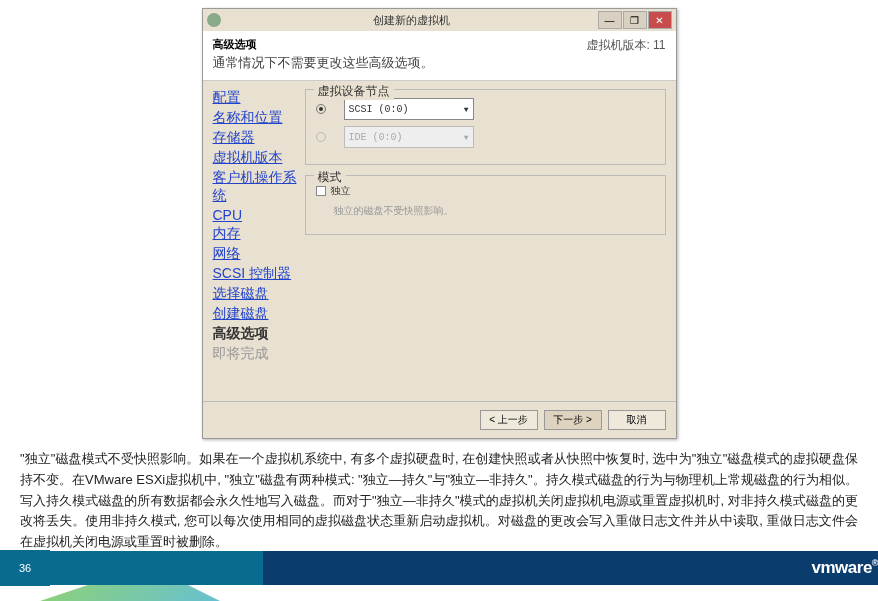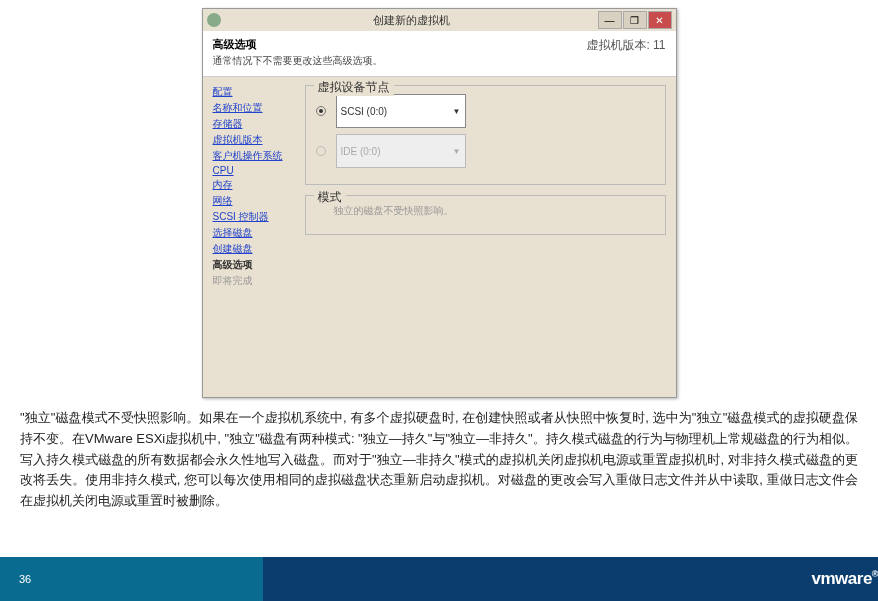--- a/index.html
+++ b/index.html
@@ -48,32 +48,32 @@
 
     .header-strip {
       background: #fff;
       border-bottom: 1px solid #ccc;
       padding: 6px 10px 8px;
       display: flex;
       align-items: flex-start;
     }
     .hdr-left { flex: 1; }
     .hdr-title { font-size: 11px; font-weight: bold; }
-    .hdr-sub { font-size: 10px; color: #444; margin-top: 2px; }
+    .hdr-sub { font-size: 13px; color: #444; margin-top: 2px; }
     .hdr-ver { font-size: 12px; color: #555; }
 
     .body-area {
       display: flex;
       background: #e8e0d0;
       min-height: 320px;
       padding: 8px 10px 6px;
     }
     .sidebar {
       width: 86px;
-      font-size: 10px;
+      font-size: 14px;
     }
     .sidebar .sb-item {
       color: #2244cc;
       text-decoration: underline;
       margin-bottom: 2px;
       cursor: pointer;
       display: block;
     }
     .sidebar .sb-item.active {
       color: #333;
@@ -117,21 +117,21 @@
       cursor: pointer;
     }
     .radio.sel::after {
       content: ""; width: 4px; height: 4px; background: #333; border-radius: 50%;
     }
     .radio.dis { border-color: #bbb; cursor: default; }
     .combo {
       width: 130px; height: 18px;
       border: 1px solid #888; background: #fff;
       display: inline-flex; align-items: center; justify-content: space-between;
-      padding: 16px 4px; font-size: 10px; margin-left: 4px;
+      padding: 10px 4px; font-size: 10px; margin-left: 12px; font-family: Liberation Mono, monospace;
     }
     .combo.dis { color: #aaa; border-color: #bbb; background: #eee; }
     .combo-arrow { font-size: 8px; }
     .chk {
       width: 10px; height: 10px;
       border: 1px solid #888; background: #fff;
       margin-right: 5px; cursor: pointer;
     }
     .indent { margin-left: 18px; margin-bottom: 6px; }
     .faded-txt { color: #999; }
@@ -157,22 +157,22 @@
     .paragraph {
       padding: 10px 20px 0;
       font-size: 13px;
       line-height: 1.6;
       text-align: justify;
       color: #222;
     }
 
     .bottom-bar {
       position: absolute;
-      left: 0; right: 0; bottom: 0;
-      height: 44px;
+      left: 0; right: 0; bottom: 16px;
+      height: 34px;
       background: linear-gradient(to right, #0a6b90 0%, #0a6b90 30%, #0a3c6e 30%, #0a3c6e 100%);
       display: flex;
       align-items: center;
       justify-content: space-between;
       color: #fff;
     }
     .page-num {
       width: 50px; height: 36px;
       background: #0a6b90;
       display: flex;
@@ -259,25 +259,34 @@
               <span class="radio dis"></span>
               <span class="combo dis">
                 <span>IDE (0:0)</span>
                 <span class="combo-arrow">▼</span>
               </span>
             </div>
           </div>
 
           <div class="grp">
             <div class="grp-title">模式</div>
+            <div class="row">
+              <span class="chk"></span>
+              <span>独立</span>
+            </div>
             <div class="indent faded-txt">独立的磁盘不受快照影响。</div>
           </div>
         </div>
       </div>
 
+      <div class="footer-bar">
+        <button class="btn">&lt; 上一步</button>
+        <button class="btn primary">下一步 &gt;</button>
+        <button class="btn">取消</button>
+      </div>
 
     </div>
   </div>
 
   <div class="paragraph">"独立"磁盘模式不受快照影响。如果在一个虚拟机系统中, 有多个虚拟硬盘时, 在创建快照或者从快照中恢复时, 选中为"独立"磁盘模式的虚拟硬盘保持不变。在VMware ESXi虚拟机中, "独立"磁盘有两种模式: "独立—持久"与"独立—非持久"。持久模式磁盘的行为与物理机上常规磁盘的行为相似。写入持久模式磁盘的所有数据都会永久性地写入磁盘。而对于"独立—非持久"模式的虚拟机关闭虚拟机电源或重置虚拟机时, 对非持久模式磁盘的更改将丢失。使用非持久模式, 您可以每次使用相同的虚拟磁盘状态重新启动虚拟机。对磁盘的更改会写入重做日志文件并从中读取, 重做日志文件会在虚拟机关闭电源或重置时被删除。</div>
 
   <div class="accent-bg"></div>
   <div class="bottom-bar">
     <div class="page-num">36</div>
     <div class="vmware-logo">

